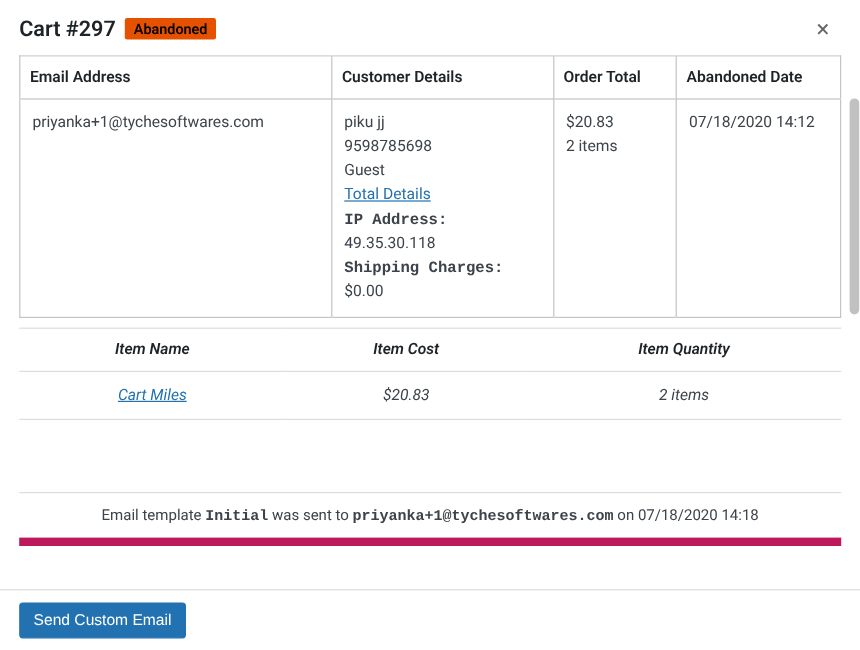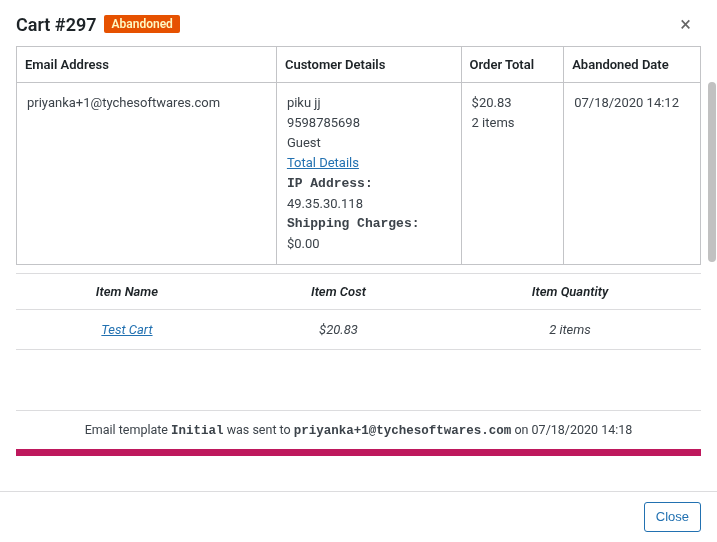--- a/index.html
+++ b/index.html
@@ -19,21 +19,21 @@
       padding: 12px 20px 10px 16px;
     }
     .modal-title {
       font-size: 18px;
       font-weight: 600;
       color: #1d2327;
     }
     .badge {
       display: inline-block;
       background: #e65100;
-      color: #fef9c3;
+      color: #000000;
       font-size: 12px;
       font-weight: 600;
       padding: 2px 7px;
       border-radius: 2px;
       margin-left: 8px;
     }
     .close-x {
       margin-left: auto;
       font-size: 20px;
       color: #666;
@@ -205,21 +205,21 @@
     <table class="items">
       <thead>
         <tr>
           <th>Item Name</th>
           <th>Item Cost</th>
           <th>Item Quantity</th>
         </tr>
       </thead>
       <tbody>
         <tr>
-          <td><a class="link">Test Cart</a></td>
+          <td><a class="link">Cart Miles</a></td>
           <td>$20.83</td>
           <td>2 items</td>
         </tr>
       </tbody>
     </table>
 
     <div class="log-section">
       <div class="log-line">
         <span>Email template </span><span class="bold">Initial</span><span> was sent to </span><span class="bold">priyanka+1@tychesoftwares.com</span><span> on </span><span>07/18/2020 14:18</span>
       </div>
@@ -227,14 +227,14 @@
     </div>
 
   </div>
 </div>
 
 <div class="fake-scrollbar">
   <div class="fake-thumb"></div>
 </div>
 
 <div class="footer">
-  <button class="btn btn-close">Close</button>
+  <button class="btn btn-primary">Send Custom Email</button>
 </div>
 
 </body></html>

